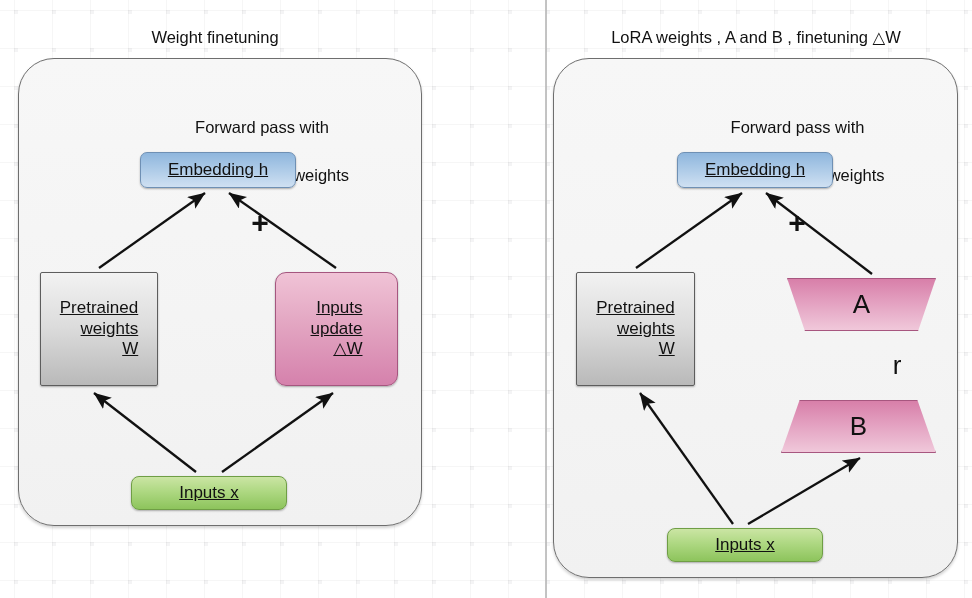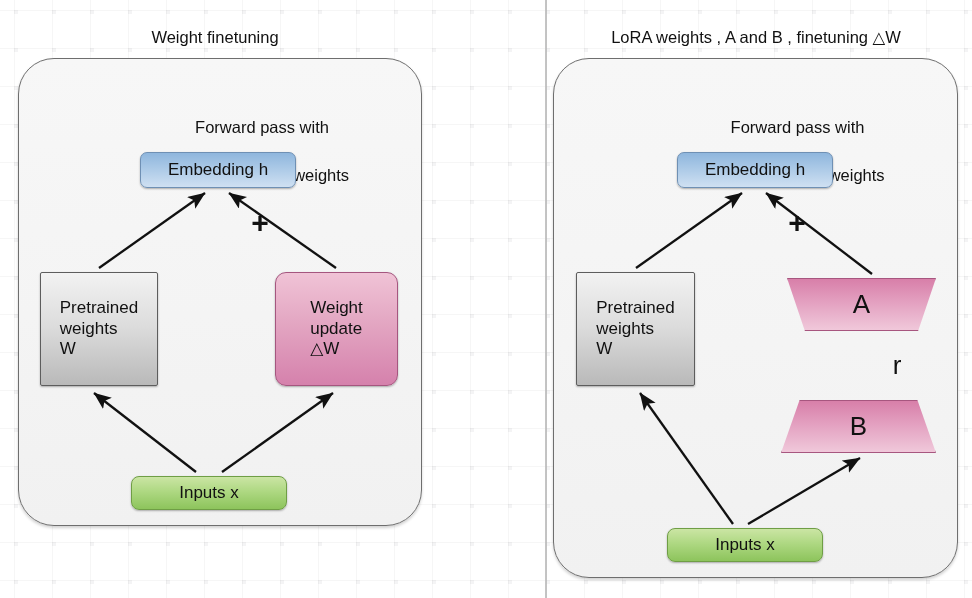--- a/index.html
+++ b/index.html
@@ -57,26 +57,27 @@
     box-sizing: border-box;
   }
 
   
   .node {
     position: absolute;
     box-sizing: border-box;
     display: flex;
     align-items: center;
     justify-content: center;
-    text-align: left;
+    text-align: right;
     border-radius: 8px;
     font-size: 17px;
     line-height: 1.22;
     color: #111;
     box-shadow: 0 1px 2px rgba(0,0,0,0.3);
+    text-decoration: underline;
   }
   .node.blue {
     background: linear-gradient(to bottom, #8fb6dd 0%, #a9c8e6 42%, #cfe0f2 100%);
     border: 1.4px solid #6f90b4;
     border-radius: 7px;
   }
   .node.gray {
     background: linear-gradient(to bottom, #f2f2f2 0%, #dcdcdc 48%, #b9b9b9 100%);
     border: 1.5px solid #5d5d5d;
     border-radius: 2px;
@@ -161,21 +162,21 @@
 </div>
 
 <div class="node blue" style="left:140px; top:152px; width:156px; height:36px;">Embedding  h</div>
 
 <div class="freetext plus" style="left:196px; top:208px; width:44px;">+</div>
 
 <div class="node gray" style="left:40px; top:272px; width:118px; height:114px; white-space:pre-line;">Pretrained
 weights
 W</div>
 
-<div class="node pink" style="left:275px; top:272px; width:123px; height:114px; white-space:pre-line;">Weight
+<div class="node pink" style="left:275px; top:272px; width:123px; height:114px; white-space:pre-line;">Inputs
 update
 △W</div>
 
 <div class="node green" style="left:131px; top:476px; width:156px; height:34px;">Inputs x</div>
 
 <div class="panel-title" style="left:540px; top:28px; width:432px;">LoRA weights , A and B , finetuning △W</div>
 
 <div class="panel" style="left:553px; top:58px; width:405px; height:520px;"></div>
 
 <div class="freetext fp-text" style="left:553px; top:92px; width:405px;">

